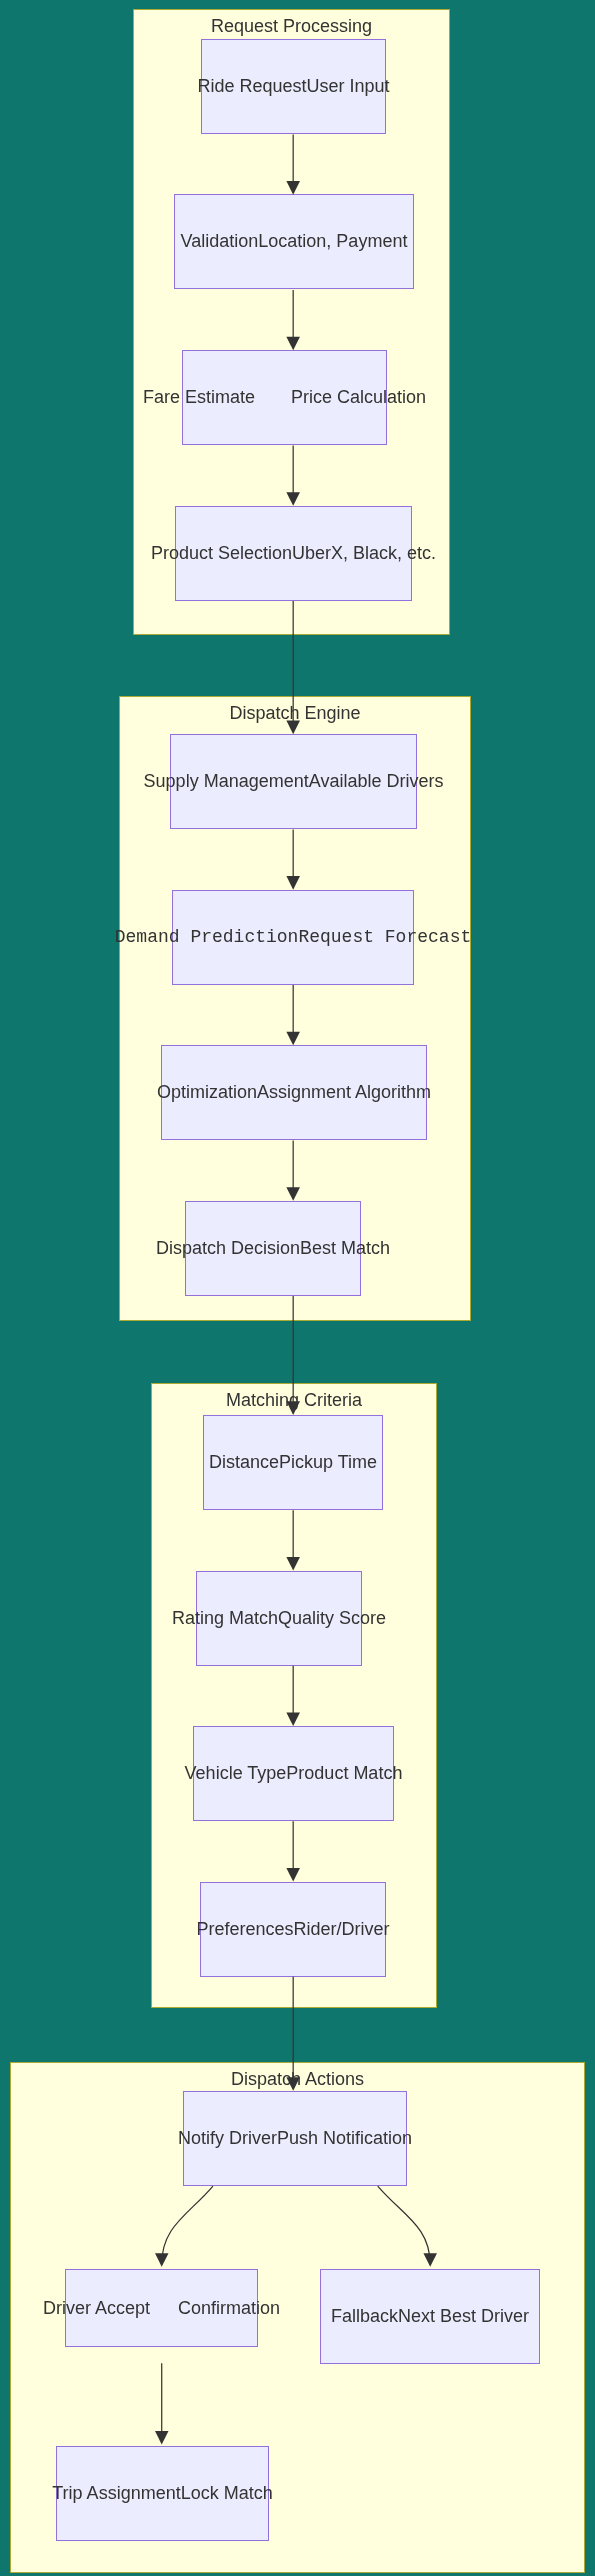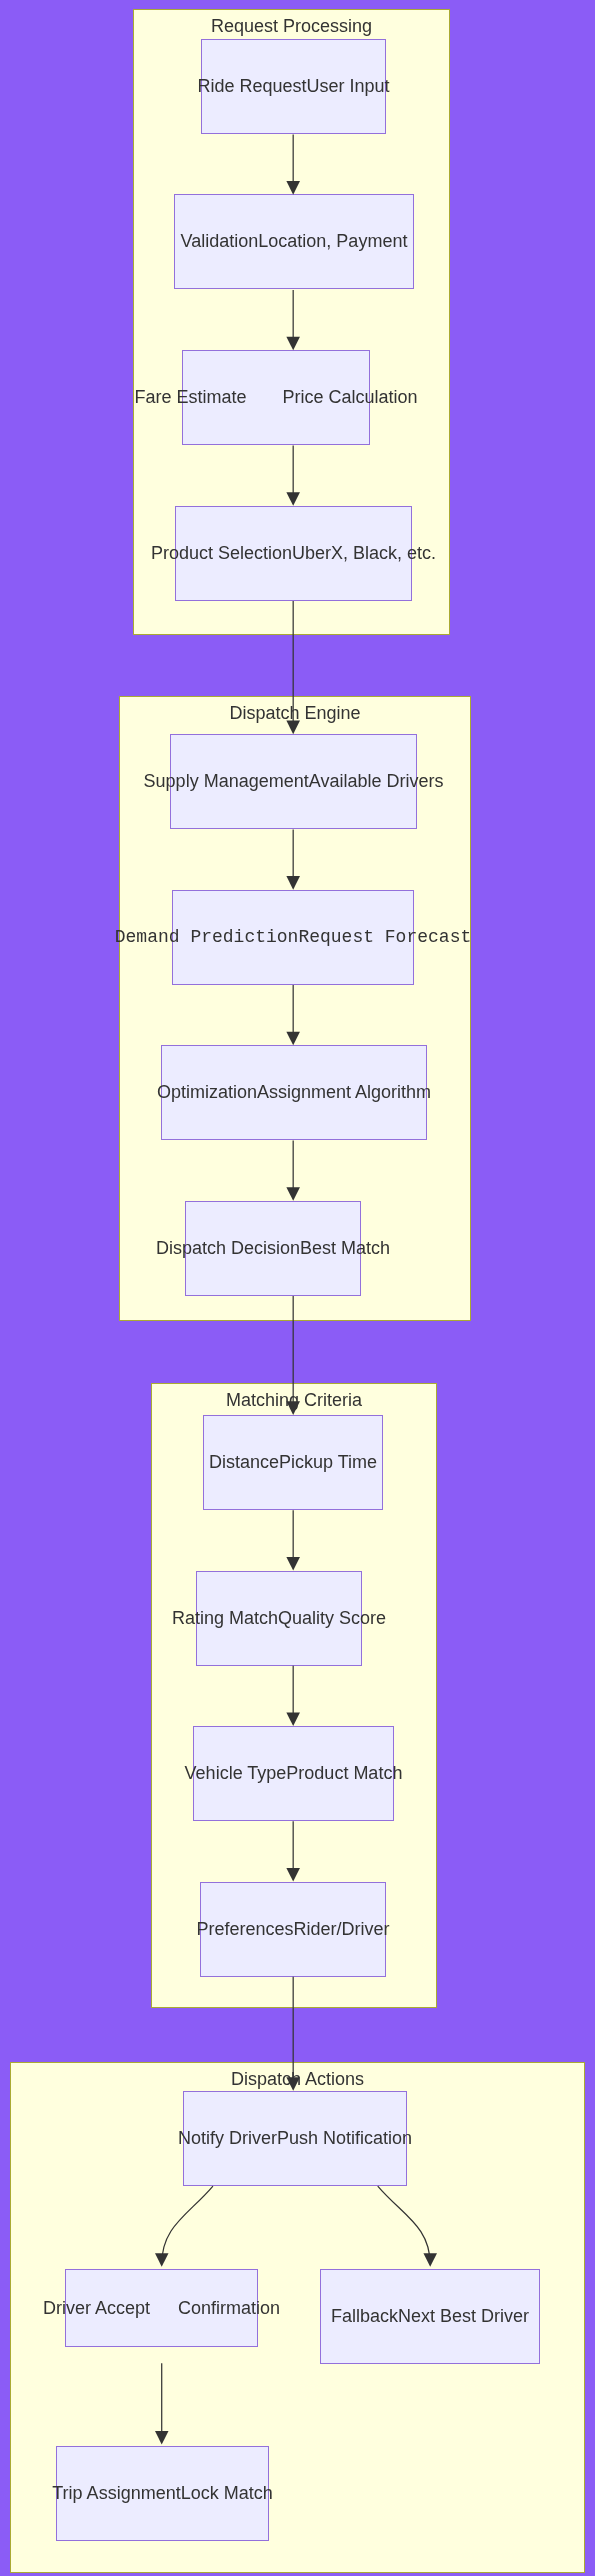--- a/index.html
+++ b/index.html
@@ -1,19 +1,19 @@
 <!DOCTYPE html>
 <html style="font-size:10px"><head>
 <meta charset="utf-8">
 <style>
   html,body{margin:0;padding:0;background:#ffffff;}
   .canvas{
     position:relative;
     width:595px;height:2576px;
-    background:#8b5cf6;
+    background:#0f766e;
     font-family:"Liberation Sans","DejaVu Sans",sans-serif;
     color:#333333;
     overflow:hidden;
   }
   .cluster{
     position:absolute;
     background:#ffffde;
     border:0.9px solid #aaaa33;
     box-sizing:border-box;
   }
@@ -74,21 +74,21 @@
   </div>
 
   <div class="node" style="left:201px;top:39px;width:185px;height:95px;">
     <span>Ride Request</span>
     <span>User Input</span>
   </div>
   <div class="node" style="left:174px;top:194px;width:240px;height:95px;">
     <span>Validation</span>
     <span>Location, Payment</span>
   </div>
-  <div class="node" style="left:182px;top:350px;width:188px;height:95px;gap:36px;">
+  <div class="node" style="left:182px;top:350px;width:205px;height:95px;gap:36px;">
     <span>Fare Estimate</span>
     <span>Price Calculation</span>
   </div>
   <div class="node" style="left:175px;top:506px;width:237px;height:95px;">
     <span>Product Selection</span>
     <span>UberX, Black, etc.</span>
   </div>
 
   <div class="node" style="left:170px;top:734px;width:247px;height:95px;">
     <span>Supply Management</span>

